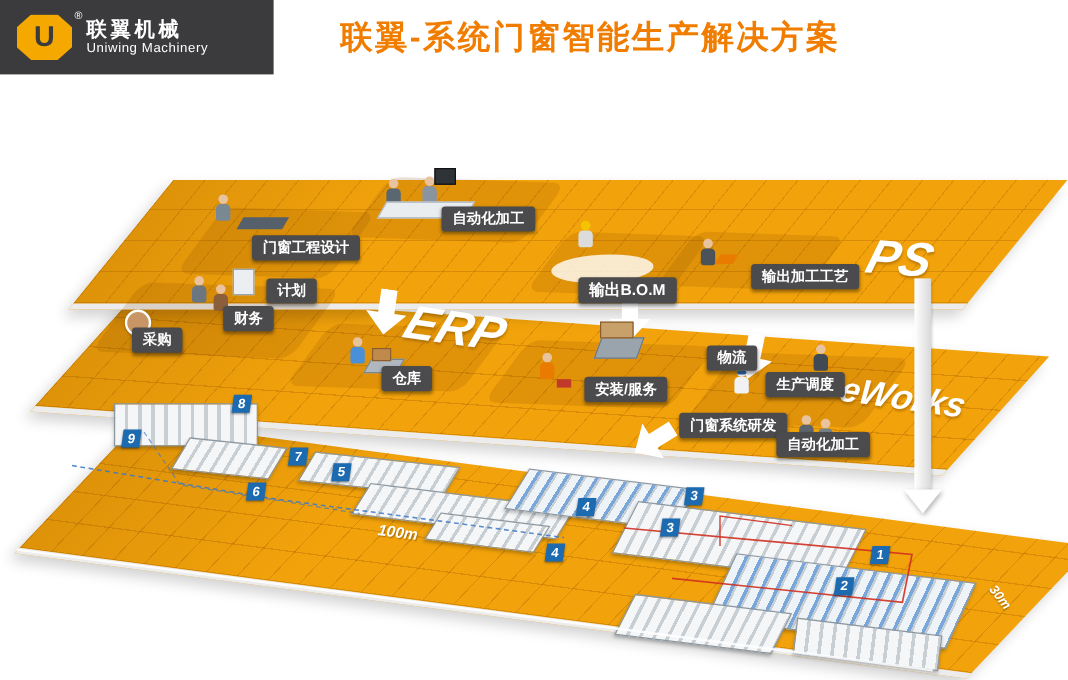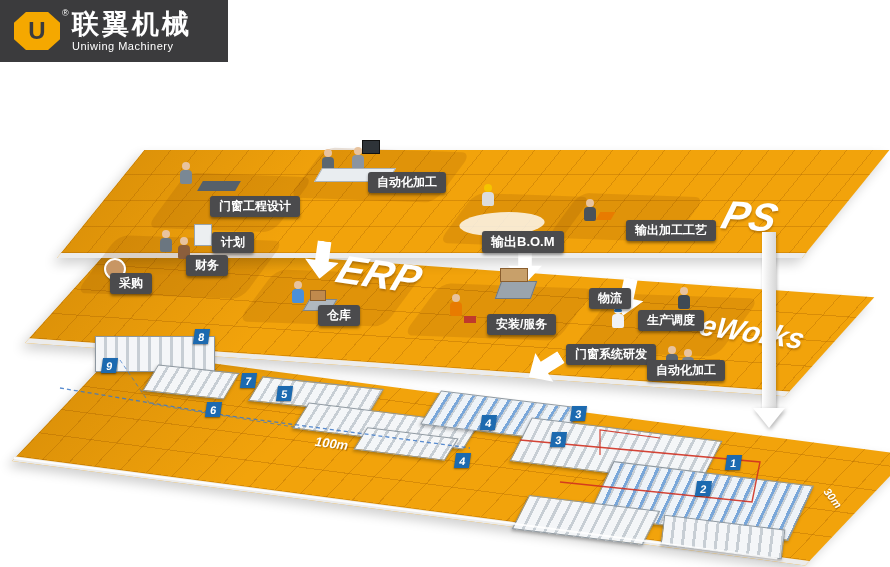--- a/index.html
+++ b/index.html
@@ -9,21 +9,21 @@
   
   .header{position:absolute;left:0;top:0;width:890px;height:62px;background:#fff;z-index:10;}
   .logo-block{position:absolute;left:0;top:0;width:228px;height:62px;background:#3b3b3d;
               display:flex;align-items:center;padding-left:14px;box-sizing:border-box;}
   .logo-hex{width:46px;height:38px;background:#f5a800;
             clip-path:polygon(26% 0,74% 0,100% 28%,100% 72%,74% 100%,26% 100%,0 72%,0 28%);
             display:flex;align-items:center;justify-content:center;
             color:#3b3b3d;font-weight:bold;font-size:24px;}
   .reg-mark{position:absolute;left:62px;top:8px;color:#fff;font-size:9px;}
   .brand{margin-left:12px;color:#fff;line-height:1.15;}
-  .brand-cn{font-size:27px;font-weight:bold;letter-spacing:3px;}
+  .brand-cn{font-size:17px;font-weight:bold;letter-spacing:3px;}
   .brand-en{font-size:11px;letter-spacing:.5px;}
   .title{position:absolute;left:232px;top:0;width:520px;height:62px;display:flex;
          align-items:center;justify-content:center;color:#f07d00;font-size:27px;
          font-weight:bold;letter-spacing:2px;white-space:nowrap;}
 
   
   .platform{position:absolute;background-color:#f2a30b;
     background-image:
       linear-gradient(90deg,rgba(140,80,0,.20),rgba(255,255,255,0) 28%),
       repeating-linear-gradient(0deg,rgba(175,103,0,.38) 0 1px,transparent 1px 26px),
@@ -95,20 +95,21 @@
 
   <div class="header">
     <div class="logo-block">
       <div class="logo-hex">U</div>
       <span class="reg-mark">®</span>
       <div class="brand">
         <div class="brand-cn">联翼机械</div>
         <div class="brand-en">Uniwing Machinery</div>
       </div>
     </div>
+    <div class="title">联翼-系统门窗智能生产解决方案</div>
   </div>
 
   <div class="platform plat-top"></div>
   <div class="platform plat-mid"></div>
   <div class="platform plat-bot"></div>
 
   <div class="patch" style="left:165px;top:175px;width:130px;height:55px;"></div>
   <div class="patch" style="left:305px;top:150px;width:150px;height:50px;"></div>
   <div class="patch" style="left:455px;top:195px;width:120px;height:50px;"></div>
   <div class="patch" style="left:562px;top:195px;width:128px;height:45px;"></div>
@@ -153,21 +154,21 @@
   <span class="person" style="left:612px;top:306px;--head:#fafafa;--body:#f0f2f4;"></span>
   <div class="prop" style="left:614px;top:309px;width:8px;height:3px;background:#2e75b6;border-radius:2px;"></div>
   <span class="person" style="left:678px;top:287px;--head:#e8c39e;--body:#3f4a54;"></span>
   <span class="person" style="left:666px;top:346px;--head:#e8c39e;--body:#5a646e;"></span>
   <span class="person" style="left:682px;top:349px;--head:#e8c39e;--body:#76808a;"></span>
 
   <div class="tag" style="left:210px;top:196px;">门窗工程设计</div>
   <div class="tag" style="left:368px;top:172px;">自动化加工</div>
   <div class="tag" style="left:482px;top:231px;font-size:13px;">输出B.O.M</div>
   <div class="tag" style="left:615px;top:220px;margin-left:11px;">输出加工工艺</div>
-  <div class="tag" style="left:212px;top:232px;">计划</div>
+  <div class="tag" style="left:222px;top:232px;">计划</div>
   <div class="tag" style="left:186px;top:255px;text-align:center;">财务</div>
   <div class="tag" style="left:110px;top:273px;">采购</div>
   <div class="tag" style="left:318px;top:305px;text-align:center;">仓库</div>
   <div class="tag" style="left:549px;top:288px;margin-left:40px;">物流</div>
   <div class="tag" style="left:487px;top:314px;">安装/服务</div>
   <div class="tag" style="left:638px;top:310px;">生产调度</div>
   <div class="tag" style="left:566px;top:344px;">门窗系统研发</div>
   <div class="tag" style="left:647px;top:360px;">自动化加工</div>
 
   <div class="machines" style="left:95px;top:336px;width:118px;height:34px;"></div>

